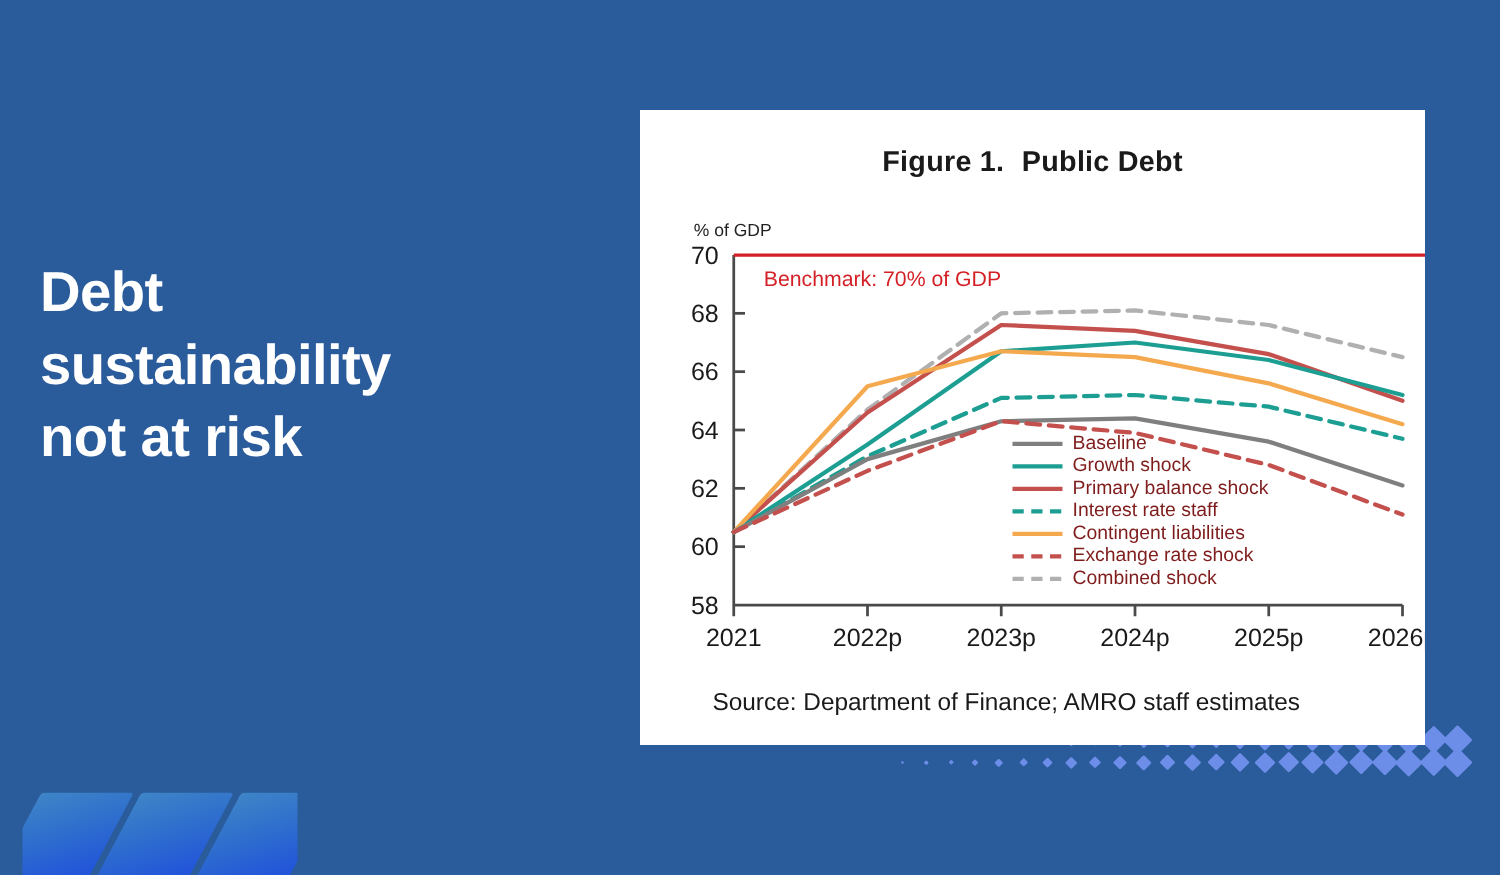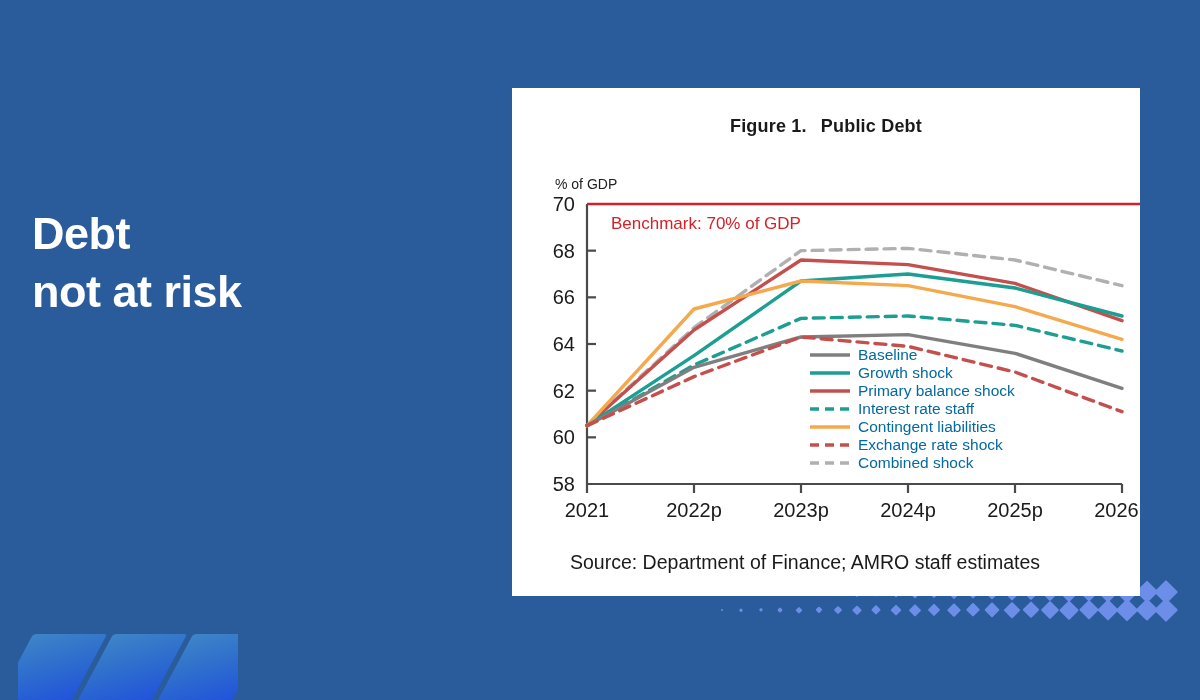--- a/index.html
+++ b/index.html
@@ -59,21 +59,21 @@
 
   
   #figure-card {
     position: absolute;
     left: 512px; top: 88px;
     width: 628px; height: 508px;
     background: #ffffff;
   }
   #fig-title {
     text-align: center;
-    font-size: 18px;
+    font-size: 23px;
     font-weight: bold;
     color: #1a1a1a;
     margin-top: 28px;
     letter-spacing: .2px;
   }
   #fig-title .gap { display: inline-block; width: 14px; }
 
   #axis-unit {
     position: absolute;
     left: 43px; top: 88px;
@@ -94,21 +94,21 @@
     font-size: 19.5px;
     color: #1a1a1a;
     margin-left: 48px;
   }
 
   
   #legend {
     position: absolute;
     left: 297px; top: 258px;
     font-size: 15.5px;
-    color: #0369a1;
+    color: #7f1d1d;
     line-height: 1.18;
   }
   .leg-row { display: flex; align-items: center; height: 18px; }
   .leg-swatch { width: 42px; height: 14px; margin-right: 7px; flex: none; }
   .leg-swatch svg { display: block; }
   .leg-label { white-space: nowrap; }
 </style>
 </head>
 <body>
 
@@ -166,20 +166,21 @@
       <div class="dia" style="width: 13.7391px; height: 13.7391px; left: 355.4px; top: 22px;"></div>
       <div class="dia" style="width: 14.3913px; height: 14.3913px; left: 374.7px; top: 22px;"></div>
       <div class="dia" style="width: 15.0435px; height: 15.0435px; left: 394px; top: 22px;"></div>
       <div class="dia" style="width: 15.6957px; height: 15.6957px; left: 413.3px; top: 22px;"></div>
       <div class="dia" style="width: 16.3478px; height: 16.3478px; left: 432.6px; top: 22px;"></div>
       <div class="dia" style="width: 17px; height: 17px; left: 451.9px; top: 22px;"></div>
     </div>
 
   <div id="headline">
     <span class="ln">Debt</span>
+    <span class="ln">sustainability</span>
     <span class="ln">not at risk</span>
   </div>
 
   <div id="figure-card">
 
     <div id="fig-title">
       <span>Figure 1.</span><span class="gap"></span><span>Public Debt</span>
     </div>
 
     <div id="axis-unit">% of GDP</div>

